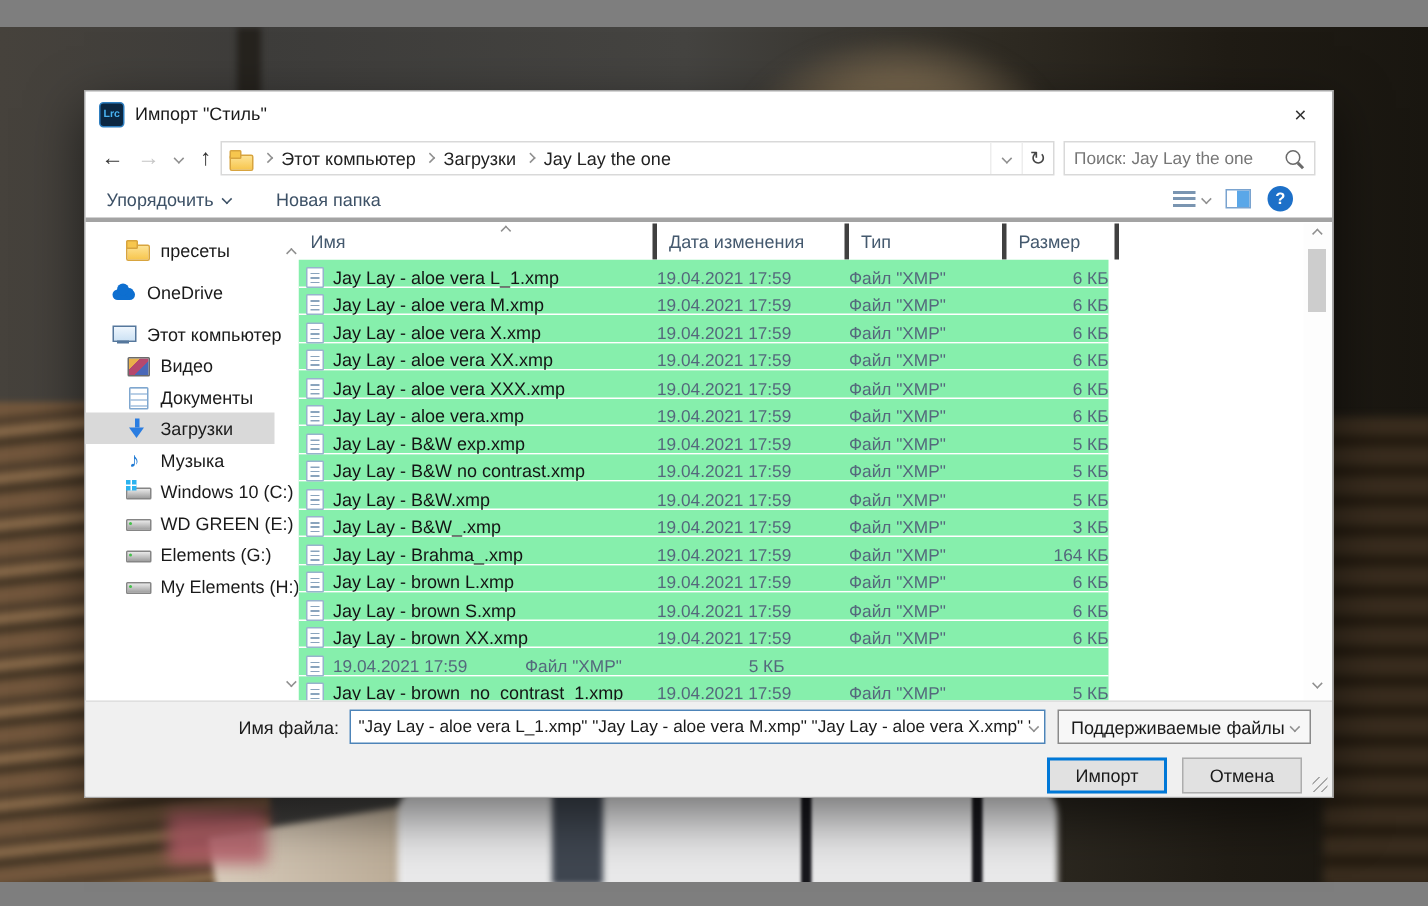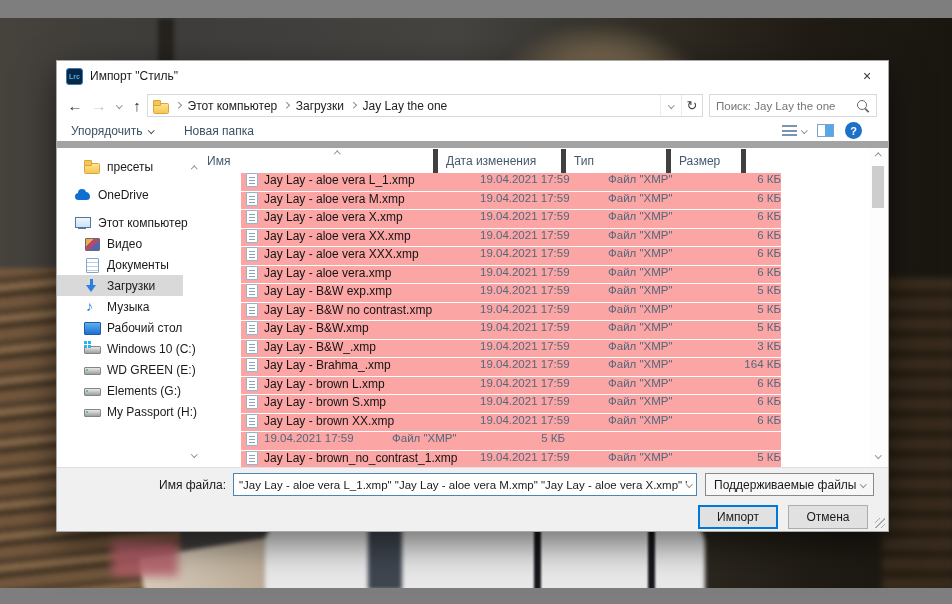--- a/index.html
+++ b/index.html
@@ -68,21 +68,21 @@
   .refresh { font-size:13px; color:#444; }
 
   .search { margin-left:6px; width:168px; height:23px; border:1px solid #d9d9d9; background:#fff;
     display:flex; align-items:center; padding:0 6px; font-size:11.5px; color:#767676; }
   .search .txt { flex:1; white-space:nowrap; overflow:hidden; }
   .icon-search { position:relative; width:14px; height:14px; flex:0 0 14px; }
   .icon-search::before { content:""; position:absolute; left:1px; top:1px; width:8px; height:8px; border:1.4px solid #6a6a6a; border-radius:50%; }
   .icon-search::after { content:""; position:absolute; left:10px; top:9px; width:1.6px; height:5px; background:#6a6a6a; transform:rotate(-45deg); }
 
   
-  .toolbar { height:28px; display:flex; padding:0 14px; border-bottom:7px solid #a3a3a3; }
+  .toolbar { height:28px; display:flex; padding:0 14px; border-bottom:3px solid #a3a3a3; }
   .tbtn { font-size:12px; color:#3d5166; display:flex; align-items:center; gap:7px; background:none; border:none; margin-right:30px; }
   .tb-right { margin-left:auto; display:flex; align-items:center; gap:11px; margin-right:12px; }
   .icon-views { width:15px; height:11px; position:relative; }
   .icon-views::before { content:""; position:absolute; inset:0;
     background:repeating-linear-gradient(180deg,#7a95b1 0 2px,transparent 2px 4.5px); }
   .views-group { display:flex; align-items:center; gap:5px; background:none; border:none; }
   .icon-pane { width:17px; height:13px; border:1px solid #7aa3cf; background:linear-gradient(90deg,#fff 0 46%,#5aa7e8 46%); }
   .icon-help { width:17px; height:17px; border-radius:50%; background:#1d70c8; color:#fff; font-size:11px; font-weight:bold;
     display:flex; align-items:center; justify-content:center; border:none; }
   .icon-help::before { content:"?"; }
@@ -125,29 +125,29 @@
     background:linear-gradient(#5fb0f0,#1f6fd0); border:1px solid #1a5da8; border-radius:1px; }
   .ic-drive::before, .ic-drive-os::before { content:""; position:absolute; left:0; top:5px; width:15px; height:6px;
     background:linear-gradient(#e9e9e9,#9f9f9f); border:1px solid #858585; border-radius:1px; }
   .ic-drive::after { content:""; position:absolute; left:2px; top:7px; width:2px; height:2px; background:#44c04a; border-radius:50%; }
   .ic-drive-os::after { content:""; position:absolute; left:0; top:0; width:7px; height:7px;
     background:linear-gradient(#fff,#fff) 3px 0/1px 7px no-repeat, linear-gradient(#fff,#fff) 0 3px/7px 1px no-repeat, #2bb3ef; }
 
   
   .listwrap { flex:1; position:relative; }
   .lheader { height:24px; display:flex; align-items:center; font-size:12px; color:#44596e; position:relative; }
-  .hcol { height:100%; display:flex; align-items:center; padding-left:8px; border-right:5px solid #404040; }
+  .hcol { height:100%; display:flex; align-items:center; padding-left:8px; border-right:3px solid #404040; }
   .lheader .i0 { width:239px; }
   .lheader .i1 { width:128px; }
   .lheader .i2 { width:105px; }
   .lheader .i3 { width:75px; }
   .sortchev { position:absolute; left:136px; top:3px; }
   .rows { position:absolute; top:24px; left:0; right:0; bottom:0; overflow:hidden; }
-  .row { height:18.5px; width:540px; display:flex; align-items:flex-start; background:#fca5a5;
-    box-shadow:inset 0 -1px 0 #fff; font-size:12px;margin-left:42px; }
+  .row { height:18.5px; width:540px; display:flex; align-items:flex-end; background:#86efac;
+    box-shadow:inset 0 -1px 0 #fff; font-size:12px; }
   .ic-file { position:relative; width:12px; height:14px; flex:0 0 12px; margin:0 6px 0 5px;
     border:1px solid #97b3cc; background:#fff; border-radius:1px; }
   .ic-file::before { content:""; position:absolute; left:2px; right:2px; top:3px; height:7px;
     background:repeating-linear-gradient(180deg,#8aa4bd 0 1px,transparent 1px 3px); }
   .c { white-space:nowrap; overflow:hidden; }
   .c.name { width:216px; color:#141414; }
   .c.date { width:128px; color:#54687c; font-size:11.5px; }
   .c.type { width:105px; color:#54687c; font-size:11.5px; }
   .c.size { width:68px; text-align:right; padding-right:0; color:#54687c; font-size:11.5px; }
 
@@ -293,39 +293,35 @@
             <span>Документы</span>
           </div>
           <div class="side-item i5 indent selected">
             <span class="sic ic-download"></span>
             <span>Загрузки</span>
           </div>
           <div class="side-item i7 indent">
             <span class="sic ic-music"></span>
             <span>Музыка</span>
           </div>
-          <div class="side-item i8 indent">
-            <span class="sic ic-desktop"></span>
-            <span>Рабочий стол</span>
-          </div>
           <div class="side-item i9 indent">
             <span class="sic ic-drive-os"></span>
             <span>Windows 10 (C:)</span>
           </div>
           <div class="side-item i11 indent">
             <span class="sic ic-drive"></span>
             <span>WD GREEN (E:)</span>
           </div>
           <div class="side-item i12 indent">
             <span class="sic ic-drive"></span>
             <span>Elements (G:)</span>
           </div>
           <div class="side-item i13 indent">
             <span class="sic ic-drive"></span>
-            <span>My Passport (H:)</span>
+            <span>My Elements (H:)</span>
           </div>
         <button class="side-scroll upper"><i class="chev sm up gray"></i></button>
         <button class="side-scroll lower"><i class="chev sm gray"></i></button>
       </div>
 
       <div class="listwrap">
         <div class="lheader">
           <div class="hcol i0">
               <span>Имя</span>
             </div>

